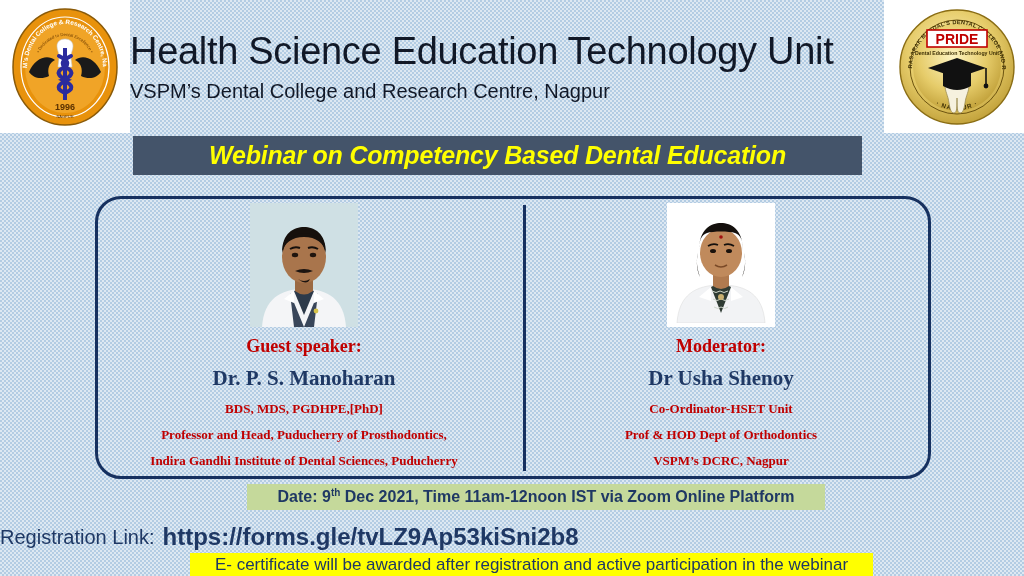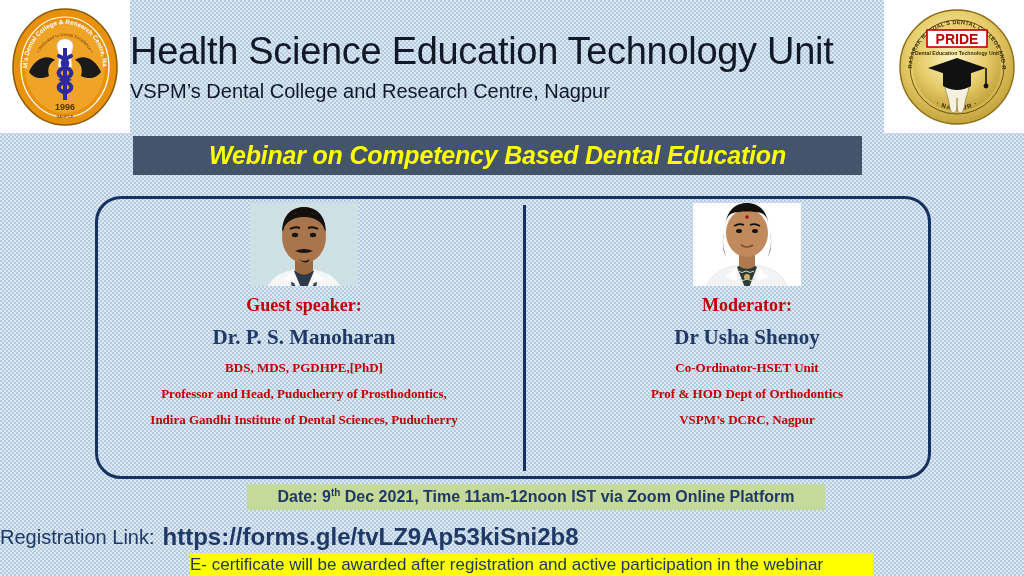--- a/index.html
+++ b/index.html
@@ -67,25 +67,25 @@
   .speakers-box{
     position:absolute; left:95px; top:196px; width:836px; height:283px;
     border:3px solid #16305f; border-radius:26px;
   }
   .divider{
     position:absolute; left:523px; top:205px; width:3px; height:266px;
     background:#16305f;
   }
 
   .col{
-    position:absolute; top:196px; width:418px; height:232px;
+    position:absolute; top:196px; width:418px; height:357px;
     display:flex; flex-direction:column; align-items:center;
   }
   .col.left{ left:95px; }
-  .col.right{ left:538px; }
+  .col.right{ left:512px; }
 
   .photo-frame{
     width:108px; height:124px; margin-top:7px;
     background:#ffffff; padding:4px;
     display:flex; align-items:center; justify-content:center;
     overflow:hidden;
   }
   .photo-frame.male{ background:#cfe0e4; padding:0; }
   .role-label{
     color:#c00000; font-family:"Liberation Serif", serif;
@@ -117,21 +117,21 @@
     position:absolute; left:0; top:522px; width:1024px; height:30px;
     display:flex; align-items:center; gap:8px;
   }
   .reg-label{ color:#1f3864; font-size:20px; }
   .reg-url{ color:#1f3864; font-size:24px; font-weight:bold; }
 
   
   .footer-strip{
     position:absolute; left:190px; top:553px; width:683px; height:23px;
     background:#ffff00;
-    display:flex; align-items:center; justify-content:flex-start;
+    display:flex; align-items:center; justify-content:center;
   }
   .footer-text{
     color:#1f3864; font-size:17px; white-space:nowrap;
   }
 </style>
 </head>
 <body>
 
 <div id="poster">
 

